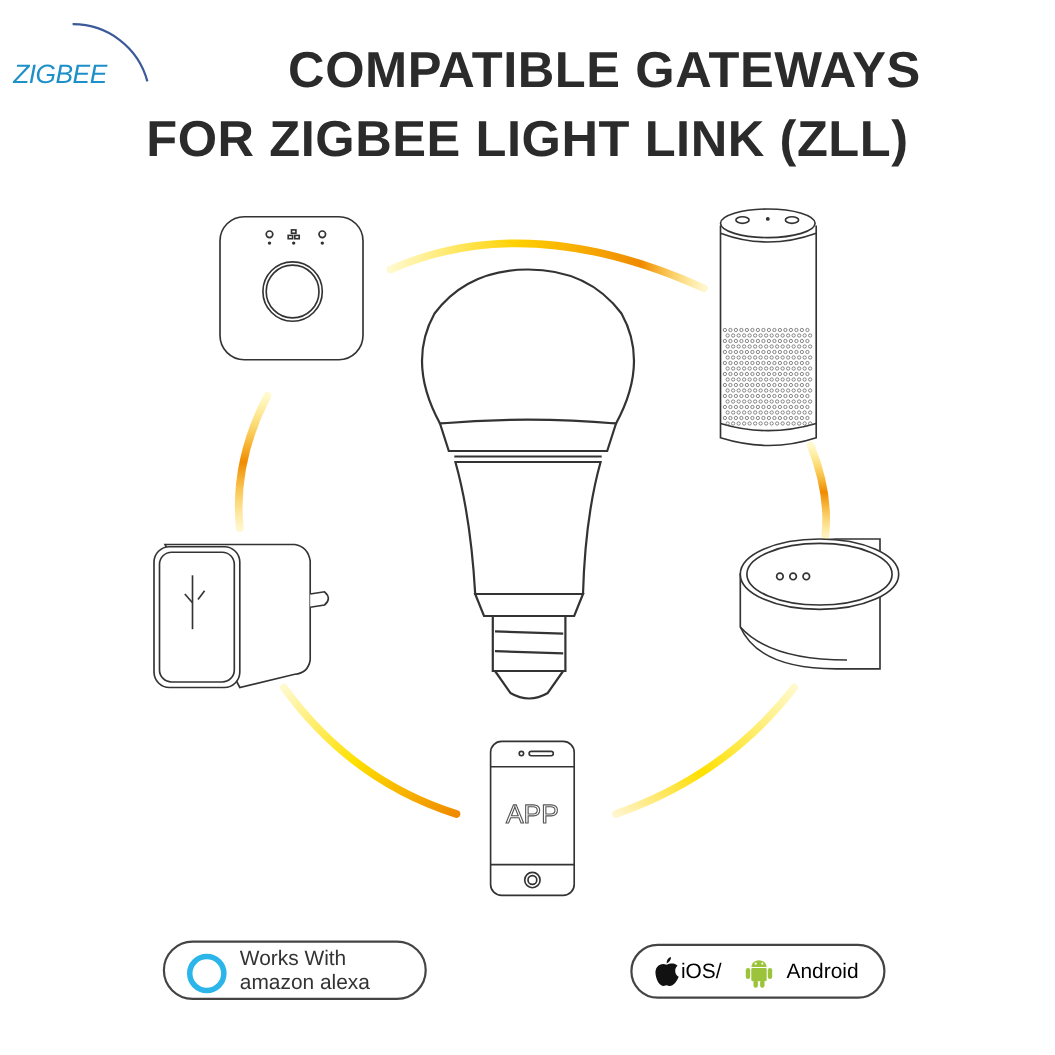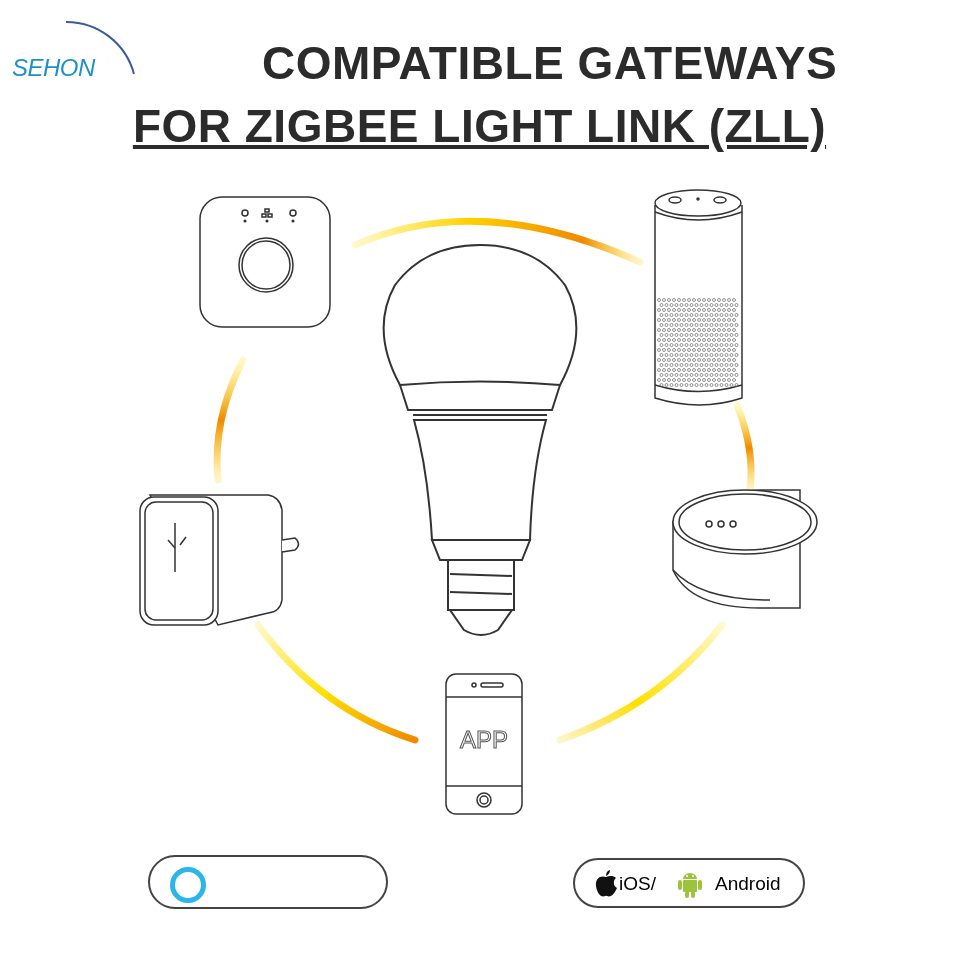--- a/index.html
+++ b/index.html
@@ -2,37 +2,37 @@
 <html><head>
 <meta charset="utf-8">
 <style>
   html,body{margin:0;padding:0;background:#fff;}
   body{width:959px;height:959px;position:relative;overflow:hidden;font-family:"Liberation Sans",sans-serif;}
   .abs{position:absolute;}
   .logo{left:6px;top:14px;width:130px;height:70px;}
   .logo-text{position:absolute;left:6px;top:40px;font-family:"Liberation Sans",sans-serif;font-style:italic;font-size:24px;color:#1e90c8;letter-spacing:-0.5px;}
   .title{position:absolute;left:0;width:959px;text-align:center;font-weight:bold;color:#2b2b2b;font-size:46px;letter-spacing:0.5px;line-height:1;}
   .t1{top:40px;left:70px;}
-  .t2{top:103px;left:0;text-decoration:underline;}
+  .t2{top:103px;left:0;}
   svg.scene{position:absolute;left:0;top:0;}
   .badge{position:absolute;border:2px solid #444;border-radius:30px;background:#fff;box-sizing:border-box;}
   .badge-alexa{left:148px;top:855px;width:240px;height:54px;}
   .alexa-ring{position:absolute;left:20px;top:10px;width:26px;height:26px;border:5px solid #2bb5e8;border-radius:50%;}
   .alexa-text{position:absolute;left:68px;top:4px;font-size:19px;line-height:22px;color:#333;}
   .badge-os{left:573px;top:858px;width:232px;height:50px;}
   .os-text{position:absolute;font-size:19px;color:#000000;top:13px;}
 </style>
 </head>
 <body>
 
 <div class="logo abs">
   <svg width="130" height="70" style="position:absolute;left:0;top:0">
     <path d="M60 8 A 70 70 0 0 1 128 60" stroke="#3a5a9a" stroke-width="2" fill="none"></path>
   </svg>
-  <span class="logo-text">SEHON</span>
+  <span class="logo-text">ZIGBEE</span>
 </div>
 
 <div class="title t1">COMPATIBLE GATEWAYS</div>
 <div class="title t2">FOR ZIGBEE LIGHT LINK (ZLL)</div>
 
 <svg class="scene" width="959" height="959" viewBox="0 0 959 959">
   <defs>
     <linearGradient id="gA" x1="0" y1="0" x2="1" y2="0">
       <stop offset="0" stop-color="#ffe000" stop-opacity="0.2"></stop>
       <stop offset="0.4" stop-color="#ffd000"></stop>
@@ -417,20 +417,24 @@
     <path d="M432 540 L530 540 L522 560 L440 560 Z"></path>
     <path d="M448 560 L514 560 L514 610 L448 610 Z"></path>
     <line x1="450" y1="574" x2="512" y2="576"></line>
     <line x1="450" y1="592" x2="512" y2="594"></line>
     <path d="M450 610 L512 610 L498 630 Q481 640 464 630 Z"></path>
   </g>
 </svg>
 
 <div class="badge badge-alexa">
   <div class="alexa-ring"></div>
+  <div class="alexa-text">
+    <div>Works With</div>
+    <div>amazon alexa</div>
+  </div>
 </div>
 
 <div class="badge badge-os">
   <svg width="26" height="30" style="position:absolute;left:18px;top:9px">
     <path d="M13 8 C8 6 2 9 3 17 C4 24 8 29 12 27 Q13 26.5 14 27 C18 29 22 24 24 19 C20 17 20 11 23 9 C20 6 16 7 13 8 Z" fill="#111"></path>
     <path d="M13 7 Q13 2 17 1 Q17 5 13 7 Z" fill="#111"></path>
   </svg>
   <span class="os-text" style="left:44px">iOS/</span>
   <svg width="26" height="32" style="position:absolute;left:102px;top:8px">
     <path d="M6 11 A7 6 0 0 1 20 11 Z" fill="#9bc43c"></path>

